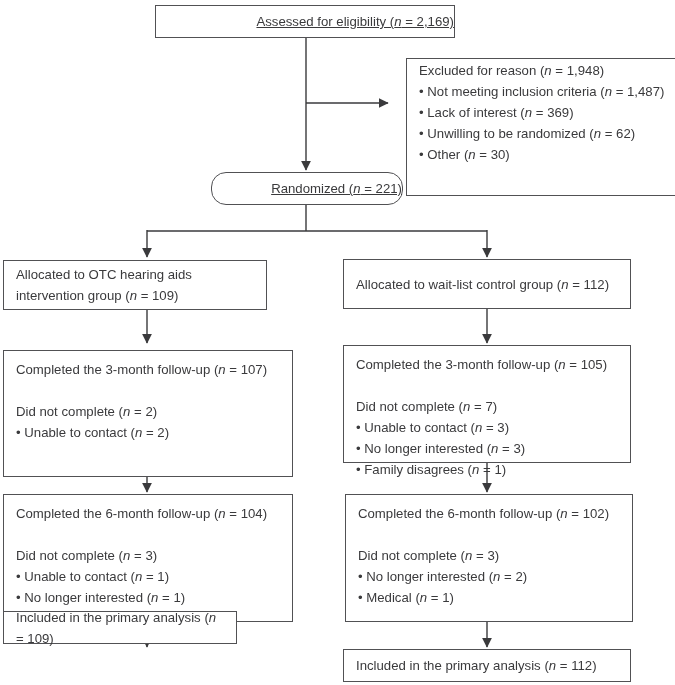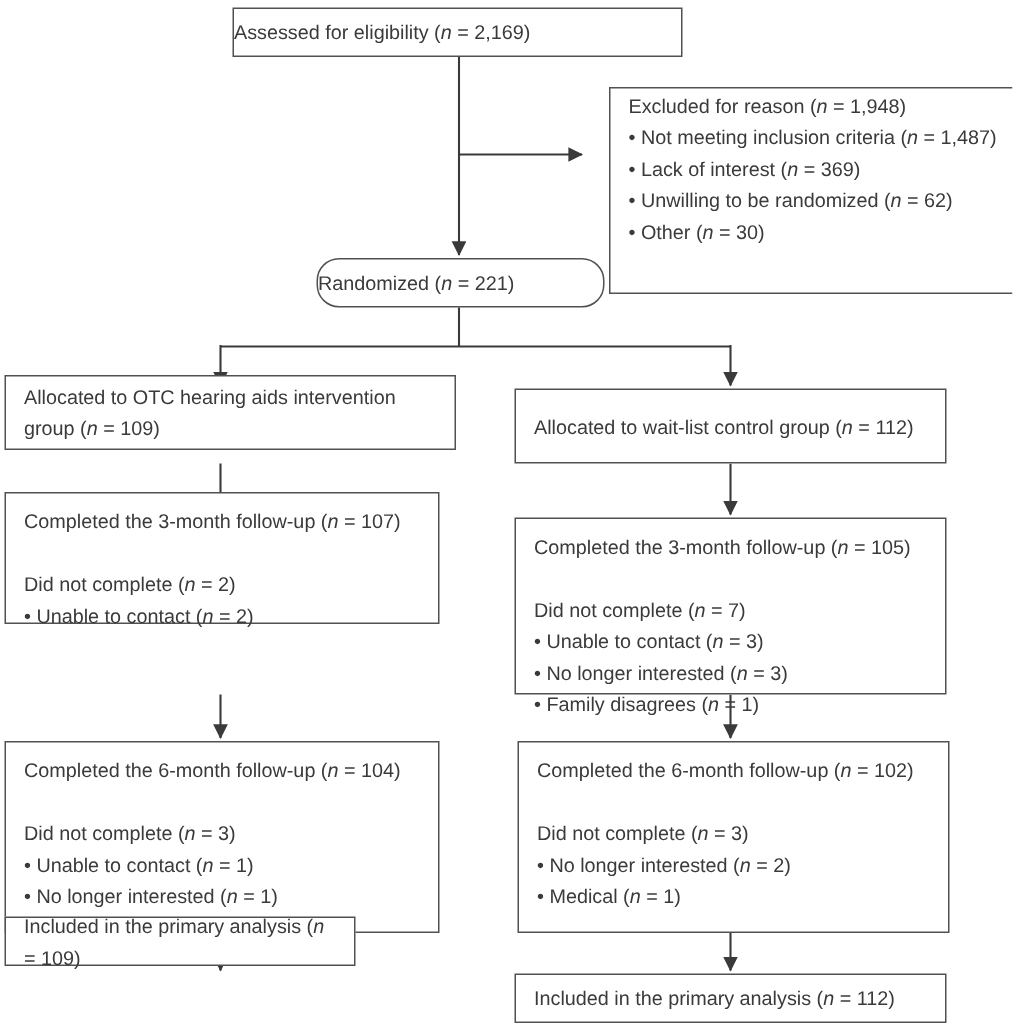--- a/index.html
+++ b/index.html
@@ -22,22 +22,23 @@
     box-sizing: border-box;
     background: #ffffff;
     border: 1.5px solid #515154;
     font-size: 13.2px;
     line-height: 21px;
     color: #3a3a3c;
   }
   .box.center {
     display: flex;
     align-items: center;
-    justify-content: flex-start;
+    justify-content: flex-end;
     text-align: center;
+    text-decoration: underline;
   }
   .box.vleft {
     display: flex;
     align-items: center;
     padding: 0 12px;
   }
   .box.multi {
     padding: 8px 12px 0 12px;
   }
   .box.multi.tight {
@@ -85,29 +86,29 @@
     <div class="line">• Not meeting inclusion criteria (<i>n</i> = 1,487)</div>
     <div class="line">• Lack of interest (<i>n</i> = 369)</div>
     <div class="line">• Unwilling to be randomized (<i>n</i> = 62)</div>
     <div class="line">• Other (<i>n</i> = 30)</div>
   </div>
 
   <div class="box center" style="left:211px; top:172px; width:192px; height:33px;border-radius:15px;">
     <span>Randomized (<i>n</i> = 221)</span>
   </div>
 
-  <div class="box vleft" style="left:3px; top:250px; width:301px; height:50px;">
+  <div class="box vleft" style="left:3px; top:260px; width:264px; height:50px;">
     <span>Allocated to OTC hearing aids intervention group (<i>n</i> = 109)</span>
   </div>
 
   <div class="box vleft" style="left:343px; top:259px; width:288px; height:50px;">
     <span>Allocated to wait-list control group (<i>n</i> = 112)</span>
   </div>
 
-  <div class="box multi" style="left:3px; top:328px; width:290px; height:88px;">
+  <div class="box multi" style="left:3px; top:350px; width:290px; height:127px;">
     <div class="line">Completed the 3-month follow-up (<i>n</i> = 107)</div>
     <div class="line"></div>
     <div class="line">Did not complete (<i>n</i> = 2)</div>
     <div class="line">• Unable to contact (<i>n</i> = 2)</div>
   </div>
 
   <div class="box multi" style="left:343px; top:345px; width:288px; height:118px;">
     <div class="line">Completed the 3-month follow-up (<i>n</i> = 105)</div>
     <div class="line"></div>
     <div class="line">Did not complete (<i>n</i> = 7)</div>

